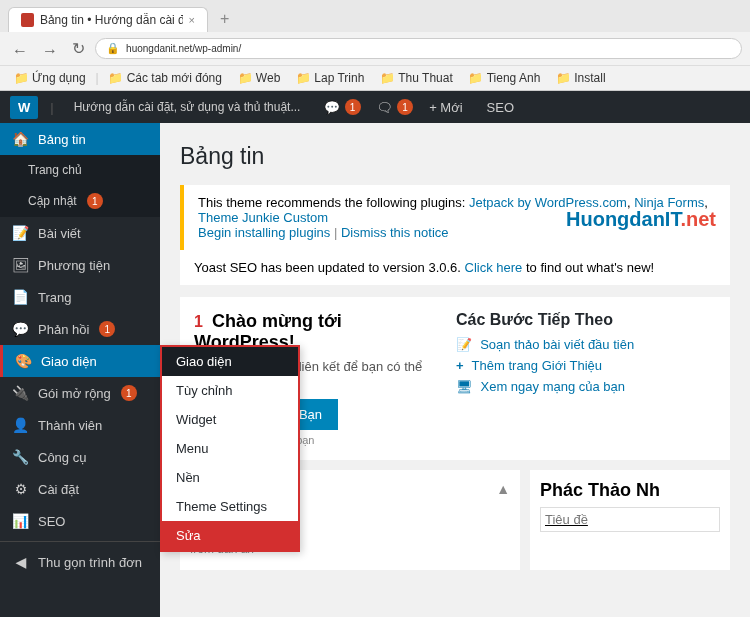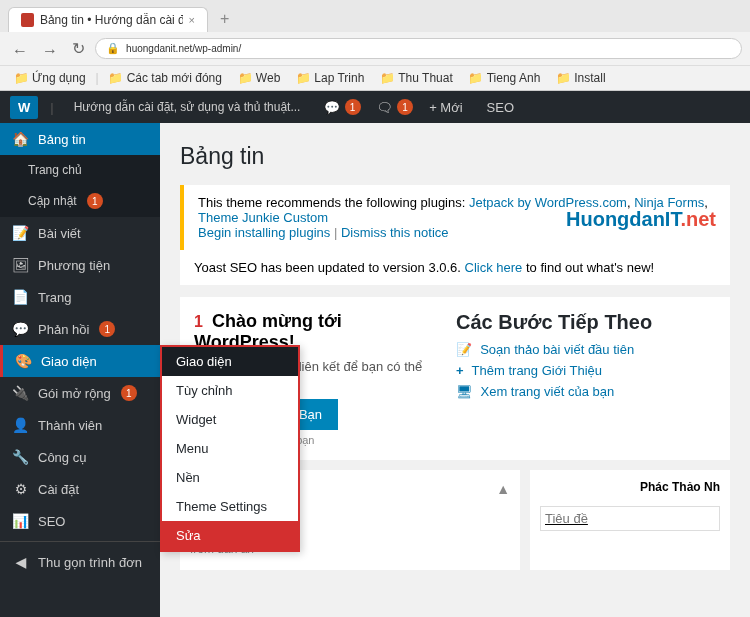--- a/index.html
+++ b/index.html
@@ -44,29 +44,29 @@
     .dropdown-item.highlighted { background: #d32f2f; color: white; border: 2px solid #d32f2f; }
 
     
     .wp-content { flex: 1; background: #f1f1f1; overflow: hidden; padding: 20px; }
     .page-title { font-size: 23px; font-weight: 400; color: #23282d; margin-bottom: 15px; }
     .notice-box { background: #fff; border-left: 4px solid #ffba00; padding: 10px 14px; font-size: 13px; }
     .notice-box a { color: #0073aa; }
     .notice-green { border-left-color: #46b450; margin-bottom: 12px; background: white; padding: 10px 14px; }
     .welcome-panel { background: white; padding: 14px; margin-bottom: 10px; }
     .next-steps { float: right; width: 260px; }
-    .next-steps h3 { font-size: 20px; margin-bottom: 8px; color: #23282d; }
+    .next-steps h3 { font-size: 16px; margin-bottom: 8px; color: #23282d; }
     .next-step-item { display: flex; align-items: center; gap: 8px; margin-bottom: 6px; font-size: 13px; color: #0073aa; }
     .btn-blue { background: #0085ba; color: white; border: none; padding: 8px 16px; font-size: 13px; cursor: pointer; }
 
     .tin-nhanh-row { display: flex; gap: 10px; margin-top: 8px; }
     .tin-nhanh { background: white; flex: 1; padding: 10px; min-height: 80px; }
     .tin-nhanh h3 { display: flex; justify-content: space-between; align-items: center; margin-bottom: 8px; font-size: 14px; }
     .phac-thao { background: white; width: 200px; padding: 10px; flex-shrink: 0; }
-    .phac-thao h3 { font-size: 12px; margin-bottom: 12px; text-align: right; }
+    .phac-thao h3 { font-size: 18px; margin-bottom: 6px; }
     .phac-thao input { width: 100%; border: 1px solid #ddd; padding: 4px; text-decoration: underline; }
     .stat-item { display: flex; align-items: center; gap: 6px; font-size: 12px; margin-bottom: 4px; }
     .giao-dien-dropdown { position: relative; }
   </style>
 </head>
 <body>
 
 <div class="browser-chrome">
   <div class="browser-titlebar">
     <div class="browser-tab">
@@ -244,21 +244,21 @@
           <div class="next-step-item">
             <span>📝</span>
             <a style="color:#0073aa;">Soạn thảo bài viết đầu tiên</a>
           </div>
           <div class="next-step-item">
             <span style="color:#0073aa; font-weight:bold;">+</span>
             <a style="color:#0073aa;">Thêm trang Giới Thiệu</a>
           </div>
           <div class="next-step-item">
             <span>🖥</span>
-            <a style="color:#0073aa;">Xem trang viết của bạn</a>
+            <a style="color:#0073aa;">Xem ngay mạng của bạn</a>
           </div>
         </div>
       </div>
     </div>
 
     <div class="tin-nhanh-row">
       <div class="tin-nhanh">
         <h3>
           <span>
             <span>Tin nhanh</span>

